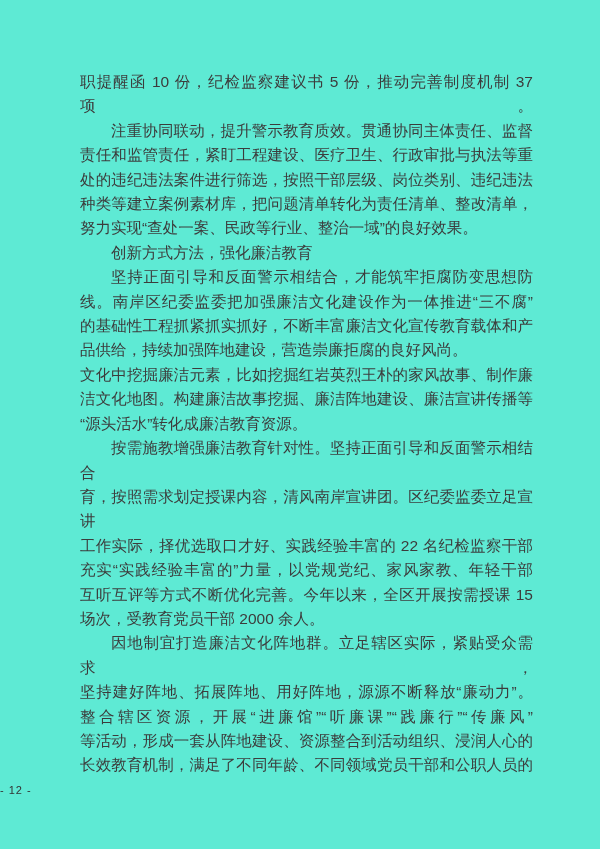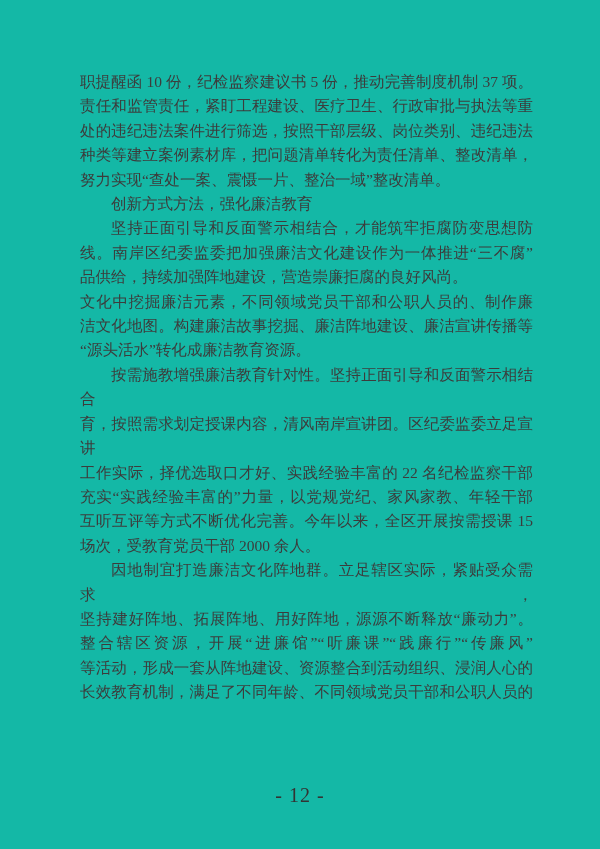--- a/index.html
+++ b/index.html
@@ -4,23 +4,23 @@
 <style>
   html, body {
     margin: 0;
     padding: 0;
     background: #ffffff;
   }
   .page {
     position: relative;
     width: 600px;
     height: 849px;
-    background: #14b8a6;
+    background: #5eead4;
     overflow: hidden;
-    font-family: Liberation Serif, serif;
+    font-family: Liberation Sans, sans-serif;
     color: #3c3c3c;
   }
   .text-block {
     position: absolute;
     left: 80px;
     top: 70px;
     width: 453px;
     font-size: 15.5px;
     line-height: 24.4px;
   }
@@ -35,41 +35,43 @@
     text-align-last: justify;
   }
   .line.indent {
     text-indent: 2em;
   }
   .page-number {
     position: absolute;
     left: 0;
     top: 784px;
     width: 600px;
-    text-align: center;
-    font-size: 20px;
+    text-align: left;
+    font-size: 11px;
     letter-spacing: 1px;
     color: #333333;
   }
 </style>
 </head>
 <body>
 
 <div class="page">
   <div class="text-block" id="text-block">
       <div class="line fill">职提醒函 10 份，纪检监察建议书 5 份，推动完善制度机制 37 项。</div>
+      <div class="line indent fill">注重协同联动，提升警示教育质效。贯通协同主体责任、监督</div>
       <div class="line fill">责任和监管责任，紧盯工程建设、医疗卫生、行政审批与执法等重</div>
       <div class="line fill">处的违纪违法案件进行筛选，按照干部层级、岗位类别、违纪违法</div>
       <div class="line fill">种类等建立案例素材库，把问题清单转化为责任清单、整改清单，</div>
-      <div class="line">努力实现“查处一案、震慑一片、整治一域”整改清单。</div>
+      <div class="line">努力实现“查处一案、民政等行业、整治一域”的良好效果。</div>
       <div class="line indent">创新方式方法，强化廉洁教育</div>
       <div class="line indent fill">坚持正面引导和反面警示相结合，才能筑牢拒腐防变思想防</div>
       <div class="line fill">线。南岸区纪委监委把加强廉洁文化建设作为一体推进“三不腐”</div>
+      <div class="line fill">的基础性工程抓紧抓实抓好，不断丰富廉洁文化宣传教育载体和产</div>
       <div class="line">品供给，持续加强阵地建设，营造崇廉拒腐的良好风尚。</div>
-      <div class="line fill">文化中挖掘廉洁元素，不同领域党员干部和公职人员的、制作廉</div>
+      <div class="line fill">文化中挖掘廉洁元素，比如挖掘红岩英烈王朴的家风故事、制作廉</div>
       <div class="line fill">洁文化地图。构建廉洁故事挖掘、廉洁阵地建设、廉洁宣讲传播等</div>
       <div class="line">“源头活水”转化成廉洁教育资源。</div>
       <div class="line indent fill">按需施教增强廉洁教育针对性。坚持正面引导和反面警示相结合</div>
       <div class="line fill">育，按照需求划定授课内容，清风南岸宣讲团。区纪委监委立足宣讲</div>
       <div class="line fill">工作实际，择优选取口才好、实践经验丰富的 22 名纪检监察干部</div>
       <div class="line fill">充实“实践经验丰富的”力量，以党规党纪、家风家教、年轻干部</div>
       <div class="line fill">互听互评等方式不断优化完善。今年以来，全区开展按需授课 15</div>
       <div class="line">场次，受教育党员干部 2000 余人。</div>
       <div class="line indent fill">因地制宜打造廉洁文化阵地群。立足辖区实际，紧贴受众需求，</div>
       <div class="line fill">坚持建好阵地、拓展阵地、用好阵地，源源不断释放“廉动力”。</div>

